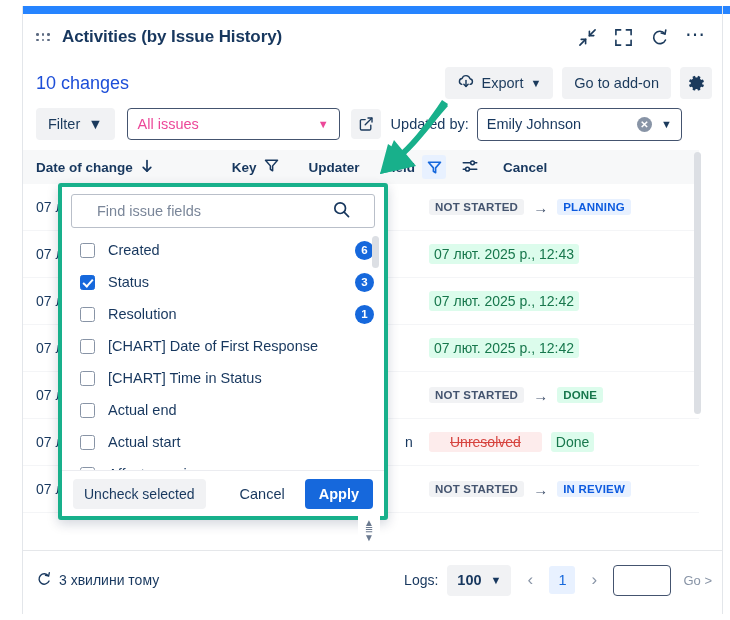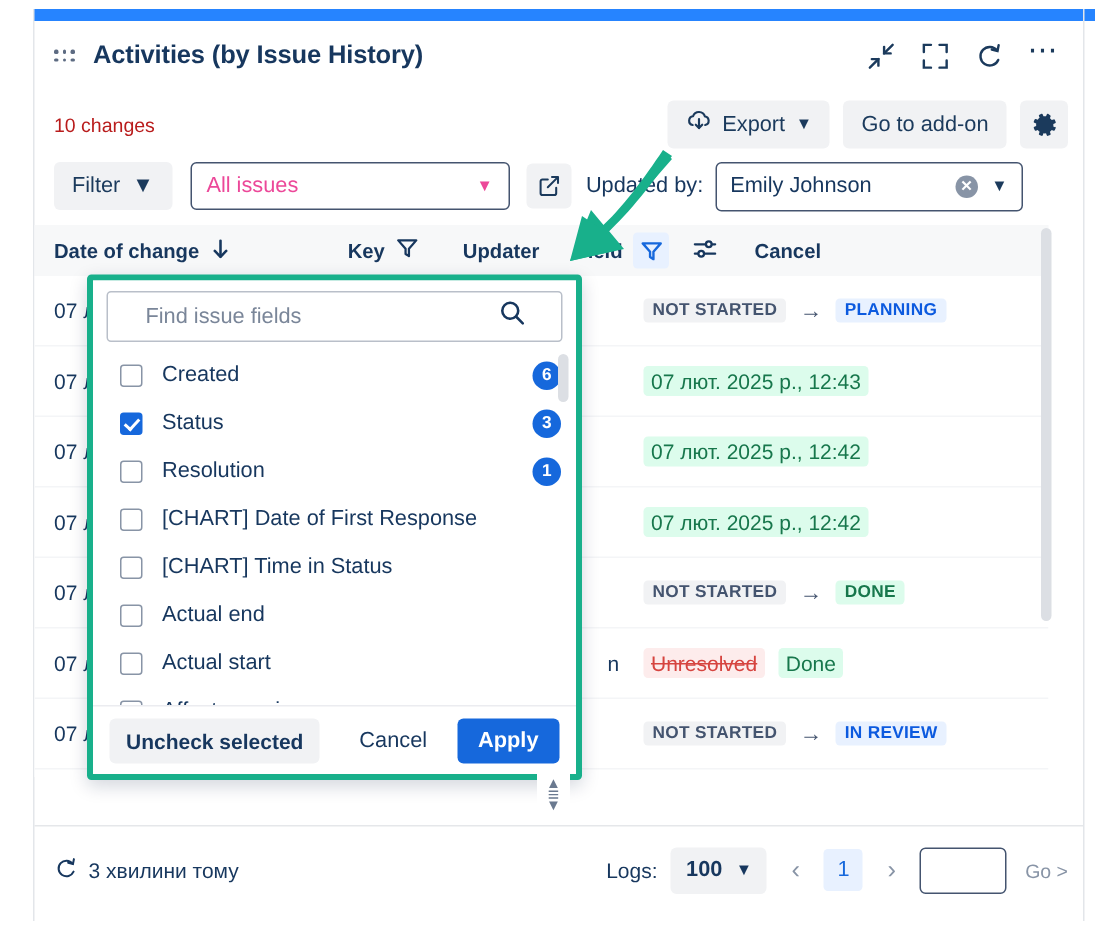--- a/index.html
+++ b/index.html
@@ -84,22 +84,22 @@
 
   
   .subbar {
     position: absolute;
     left: 23px; top: 62px;
     width: 699px; height: 42px;
     display: flex; align-items: center;
   }
   .changes-count {
     margin-left: 13px;
-    font-size: 13px;
-    color: #b91c1c;
+    font-size: 18px;
+    color: #1d4ed8;
   }
   .subbar-right {
     margin-left: auto; margin-right: 10px;
     display: flex; align-items: center; gap: 9px;
   }
   .btn {
     background: #f1f2f4;
     border: none;
     border-radius: 4px;
     color: #1b3a5c;
@@ -233,21 +233,21 @@
   .lz-blue { background: #e8f1ff; color: #0c5adf; }
   .lz-green { background: #dcfcec; color: #17774c; }
   .arrow-glyph { color: #44546f; font-size: 15px; }
   .date-chip {
     background: #dcfcec; color: #17774c;
     border-radius: 3px; padding: 2px 5px;
     font-size: 14px;
   }
   .strike-chip {
     background: #fdecec; color: #d6443f;
-    border-radius: 3px; padding: 2px 5px;
+    border-radius: 3px; padding: 2px 21px;
     font-size: 14px;
     text-decoration: line-through;
   }
   .done-chip {
     background: #dcfcec; color: #17774c;
     border-radius: 3px; padding: 2px 5px;
     font-size: 14px;
   }
   .cell-field-part {
     position: absolute; left: 382px;
@@ -353,21 +353,20 @@
     border-top: 1px solid #ebecf0;
     display: flex; align-items: center;
     padding: 0 11px;
   }
   .uncheck-btn {
     background: #f1f2f4; border: none; border-radius: 4px;
     height: 30px; padding: 0 11px;
     font-size: 14px; color: #17375e;
     font-family: "Liberation Sans", sans-serif;
     cursor: pointer;
-    font-weight: bold;
   }
   .cancel-btn {
     margin-left: auto;
     background: transparent; border: none;
     font-size: 14.5px; color: #17375e;
     font-family: "Liberation Sans", sans-serif;
     cursor: pointer;
   }
   .apply-btn {
     margin-left: 14px;

